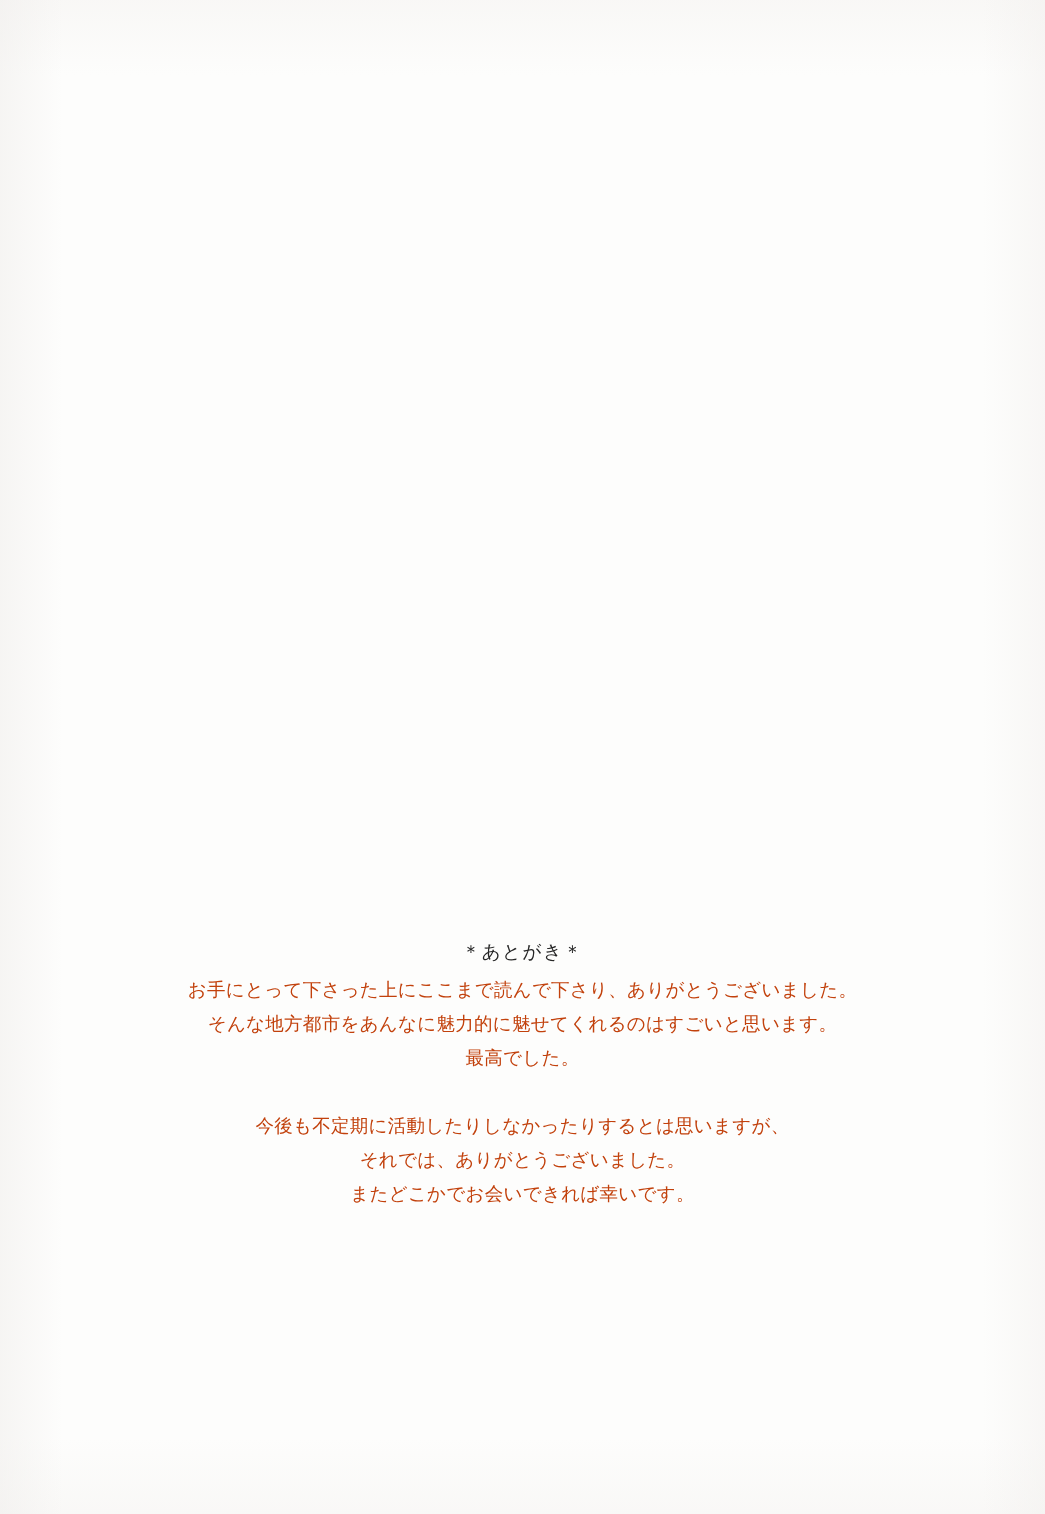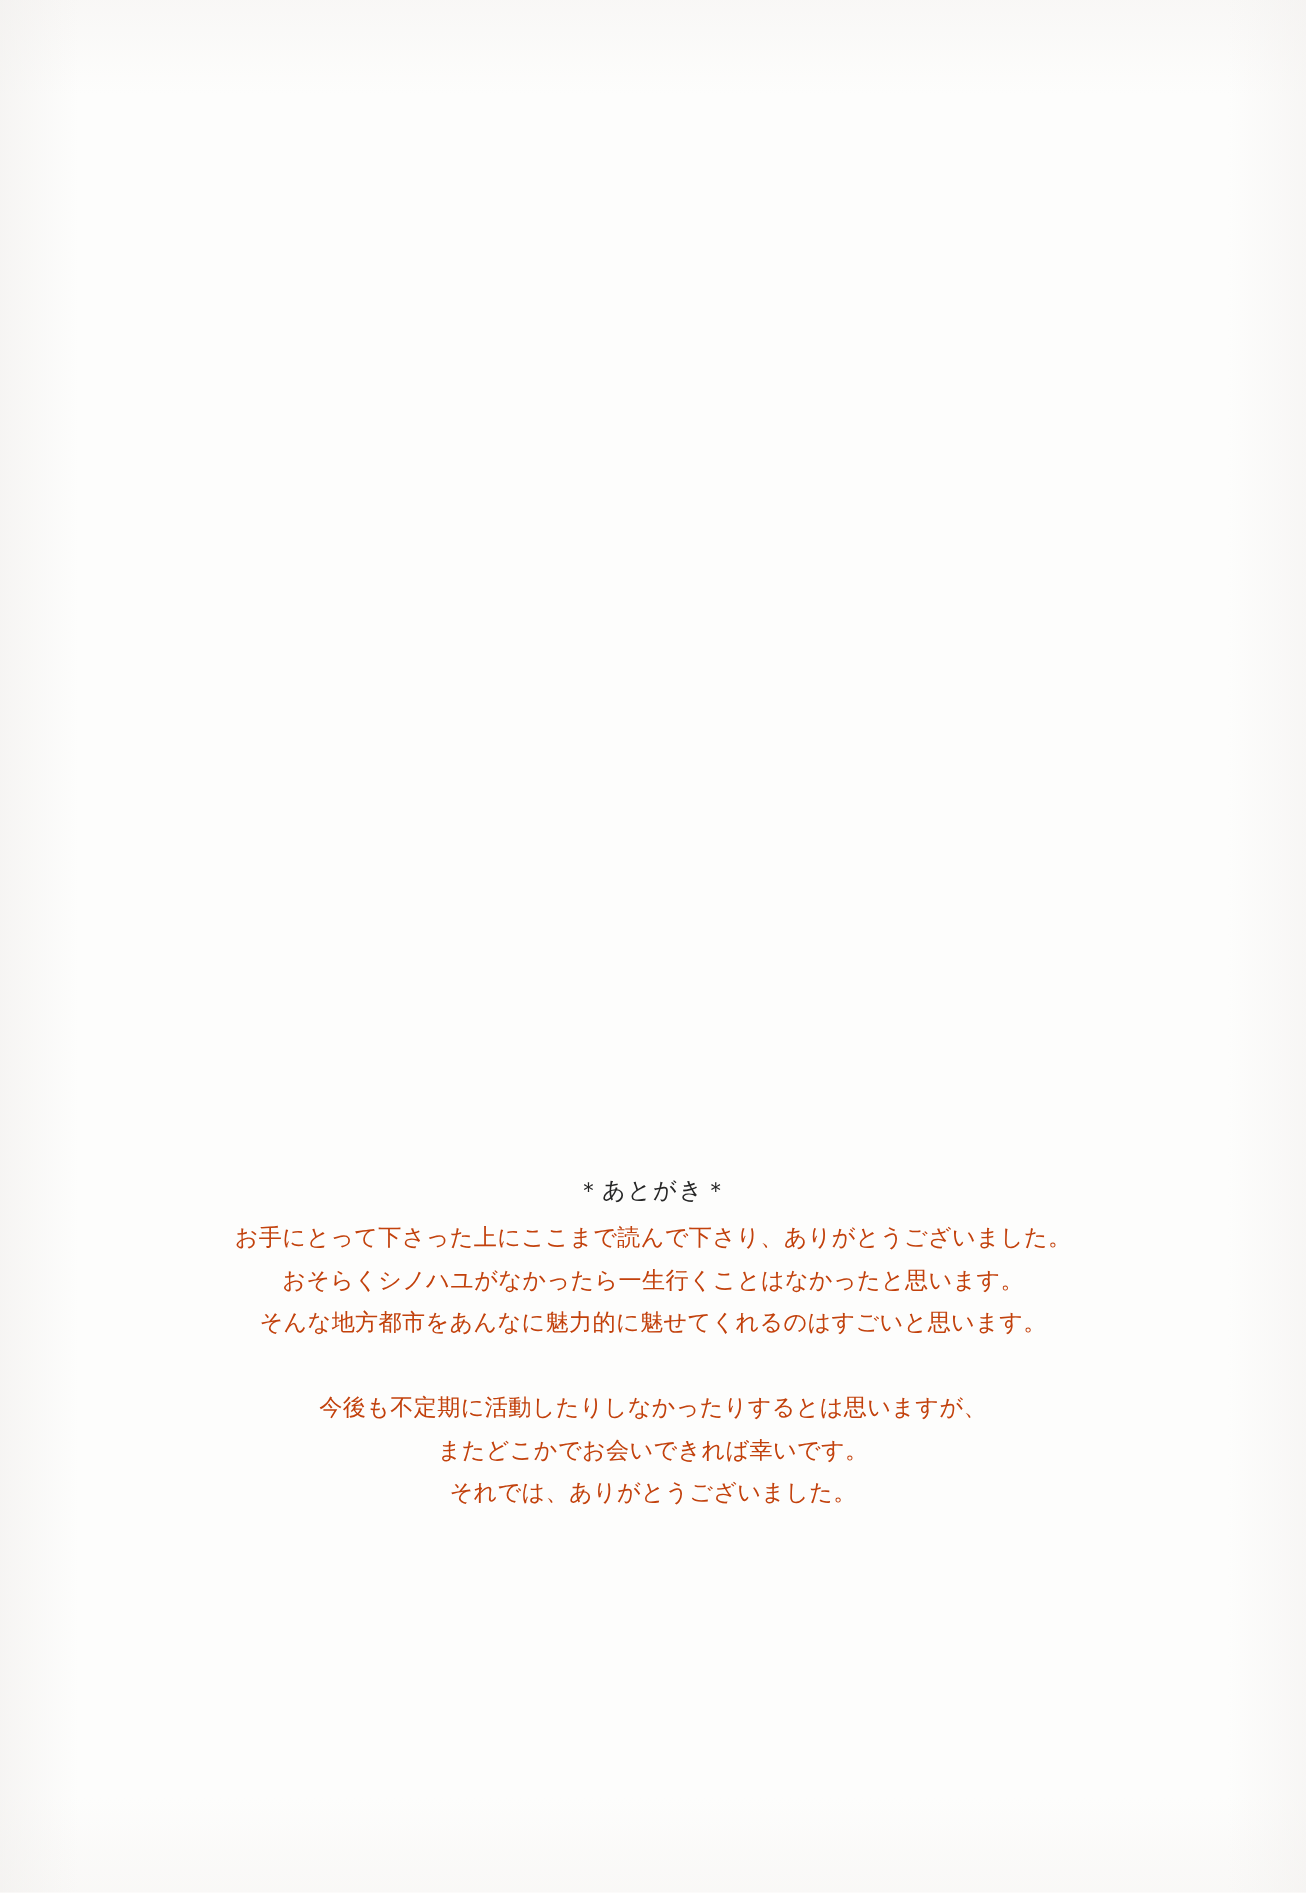--- a/index.html
+++ b/index.html
@@ -62,25 +62,25 @@
 <body>
 
 <div class="page">
   <div class="paper-texture"></div>
 
   <div class="afterword">
     <div class="afterword-heading">＊あとがき＊</div>
 
     <div class="afterword-block">
       <span class="afterword-line">お手にとって下さった上にここまで読んで下さり、ありがとうございました。</span>
-      <span class="afterword-line">おそらくシノハユがなかったら一生行くことはなかったと思います。</span>
       <span class="afterword-line">そんな地方都市をあんなに魅力的に魅せてくれるのはすごいと思います。</span>
+      <span class="afterword-line">最高でした。</span>
     </div>
 
     <span class="afterword-gap"></span>
 
     <div class="afterword-block">
       <span class="afterword-line">今後も不定期に活動したりしなかったりするとは思いますが、</span>
+      <span class="afterword-line">それでは、ありがとうございました。</span>
       <span class="afterword-line">またどこかでお会いできれば幸いです。</span>
-      <span class="afterword-line">それでは、ありがとうございました。</span>
     </div>
   </div>
 </div>
 
 </body></html>

